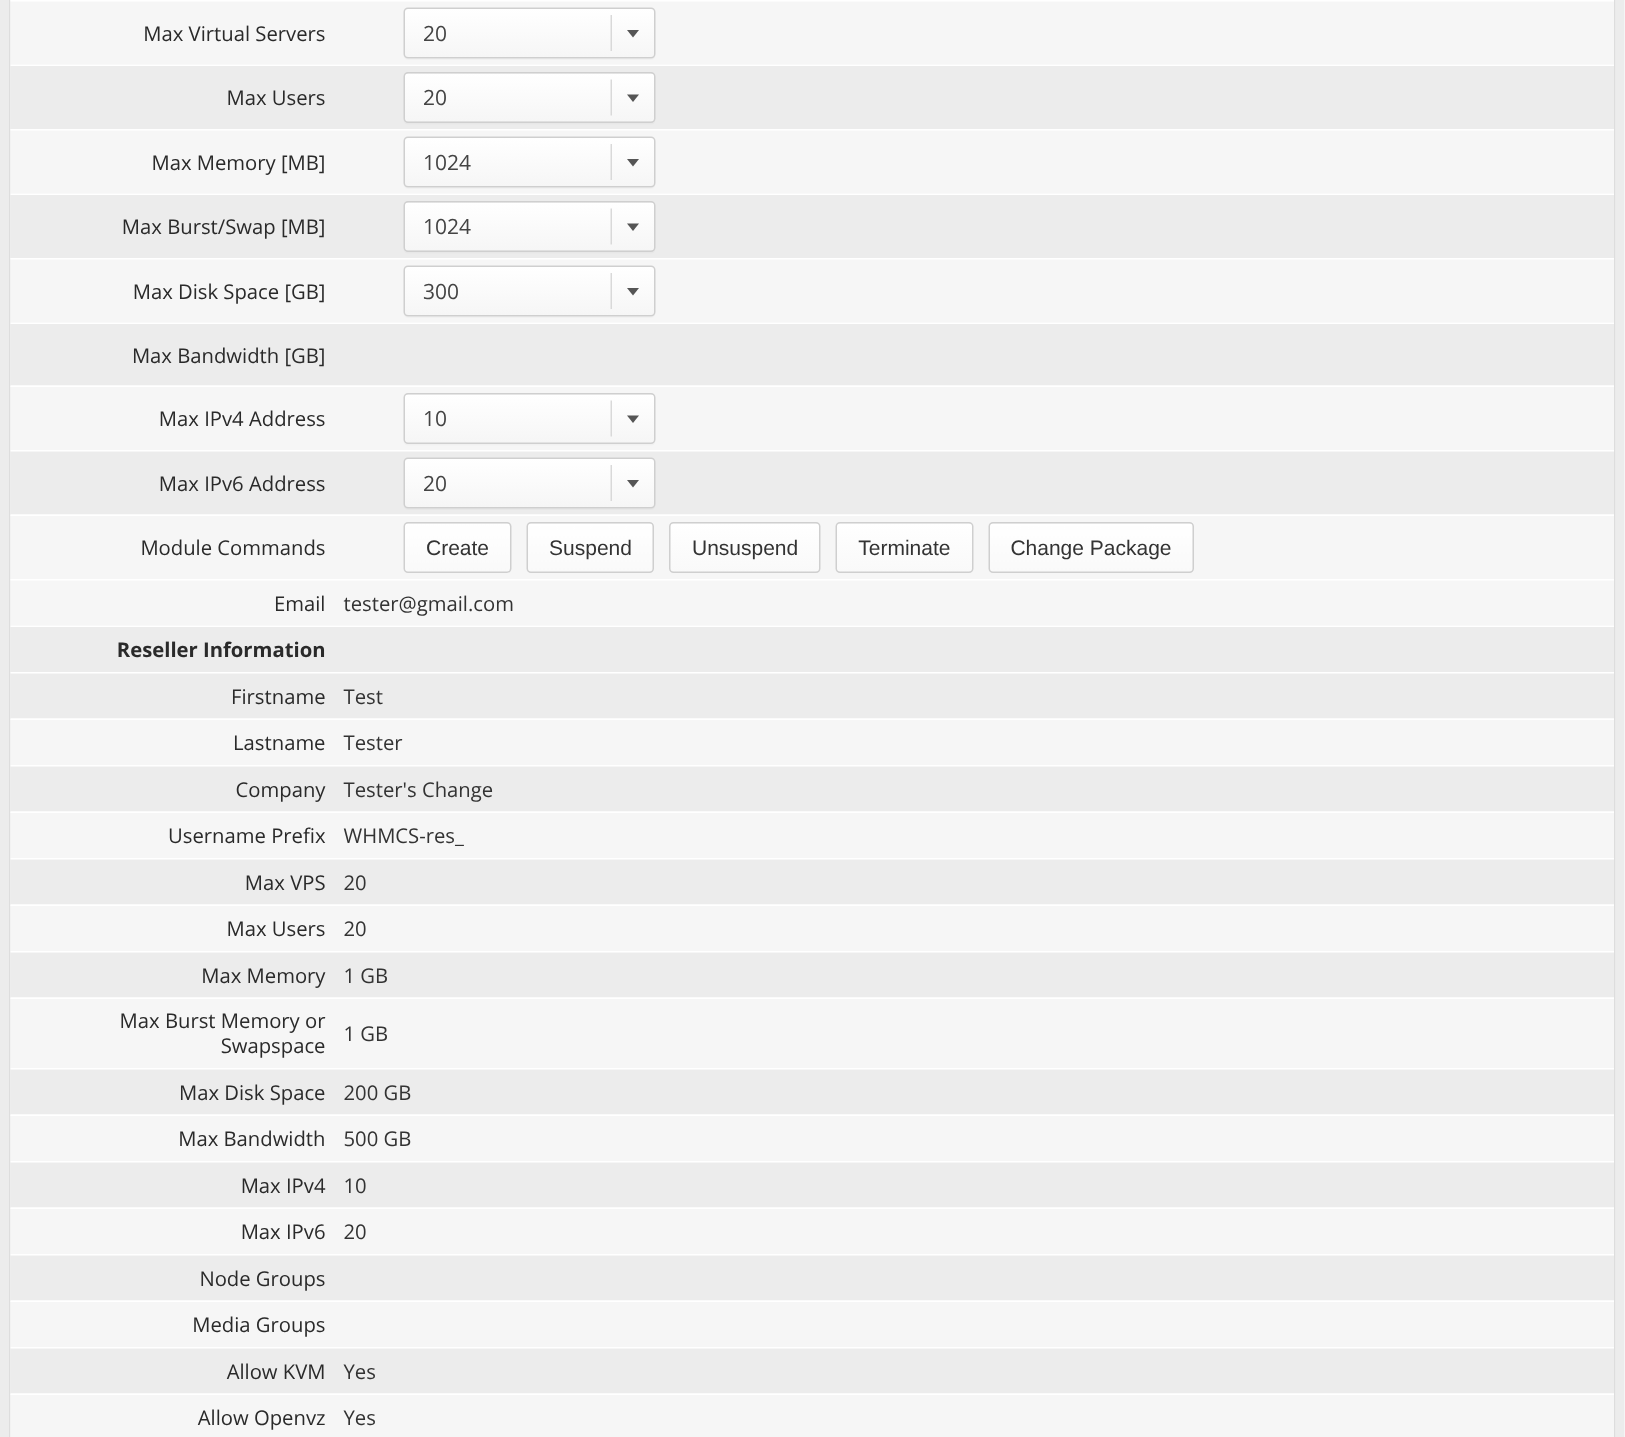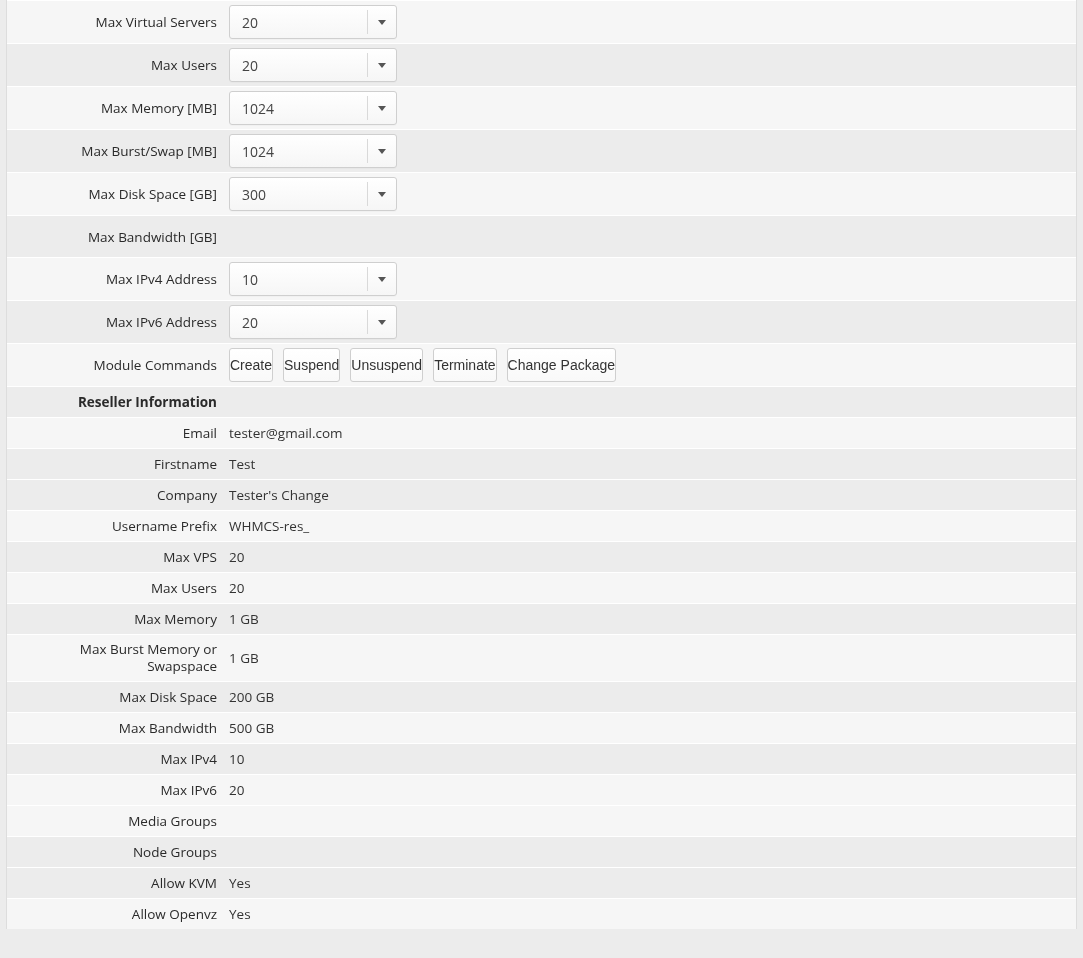--- a/index.html
+++ b/index.html
@@ -21,21 +21,21 @@
   }
   .row {
     display: flex;
     align-items: center;
     min-height: 28px;
     padding: 6px 0;
     border-top: 1px solid #fff;
   }
   .row.stripe-a { background: #f6f6f6; }
   .row.stripe-b { background: #ececec; }
-  .row.tall { min-height: 42px; padding: 4px 0; }
+  .row.tall { min-height: 42px; padding: 4px 0; gap: 40px; }
   .row.multiline .label { line-height: 1.25; text-align: right; }
   .label {
     width: 218px;
     flex: 0 0 218px;
     text-align: right;
     padding-right: 8px;
     color: #2a2a2a;
     font-size: 13.5px;
   }
   .label.strong { font-weight: 700; }
@@ -78,21 +78,21 @@
     right: 10px;
     top: 50%;
     margin-top: -2px;
     width: 0; height: 0;
     border-left: 4px solid transparent;
     border-right: 4px solid transparent;
     border-top: 5px solid #555;
   }
   .btn {
     height: 34px;
-    padding: 0 0;
+    padding: 0 14px;
     background: linear-gradient(#ffffff, #f9f9f9);
     border: 1px solid #cfcfcf;
     border-radius: 3px;
     font-size: 14px;
     color: #333;
     cursor: pointer;
     display: inline-flex;
     align-items: center;
   }
 </style>
@@ -177,30 +177,34 @@
       <div class="row tall stripe-a">
         <div class="label">Module Commands</div>
         <div class="controls">
           <button class="btn">Create</button>
           <button class="btn">Suspend</button>
           <button class="btn">Unsuspend</button>
           <button class="btn">Terminate</button>
           <button class="btn">Change Package</button>
         </div>
       </div>
-      <div class="row stripe-b">
-        <div class="label strong">Reseller Information</div>
-      </div>
       <div class="row stripe-a">
         <div class="label">Email</div>
         <div class="value">tester@gmail.com</div>
       </div>
       <div class="row stripe-b">
+        <div class="label strong">Reseller Information</div>
+      </div>
+      <div class="row stripe-b">
         <div class="label">Firstname</div>
         <div class="value">Test</div>
+      </div>
+      <div class="row stripe-a">
+        <div class="label">Lastname</div>
+        <div class="value">Tester</div>
       </div>
       <div class="row stripe-b">
         <div class="label">Company</div>
         <div class="value">Tester's Change</div>
       </div>
       <div class="row stripe-a">
         <div class="label">Username Prefix</div>
         <div class="value">WHMCS-res_</div>
       </div>
       <div class="row stripe-b">
@@ -228,26 +232,26 @@
         <div class="value">500 GB</div>
       </div>
       <div class="row stripe-b">
         <div class="label">Max IPv4</div>
         <div class="value">10</div>
       </div>
       <div class="row stripe-a">
         <div class="label">Max IPv6</div>
         <div class="value">20</div>
       </div>
+      <div class="row stripe-b">
+        <div class="label">Node Groups</div>
+        <div class="value"></div>
+      </div>
       <div class="row stripe-a">
         <div class="label">Media Groups</div>
-        <div class="value"></div>
-      </div>
-      <div class="row stripe-b">
-        <div class="label">Node Groups</div>
         <div class="value"></div>
       </div>
       <div class="row stripe-b">
         <div class="label">Allow KVM</div>
         <div class="value">Yes</div>
       </div>
       <div class="row stripe-a">
         <div class="label">Allow Openvz</div>
         <div class="value">Yes</div>
       </div>

